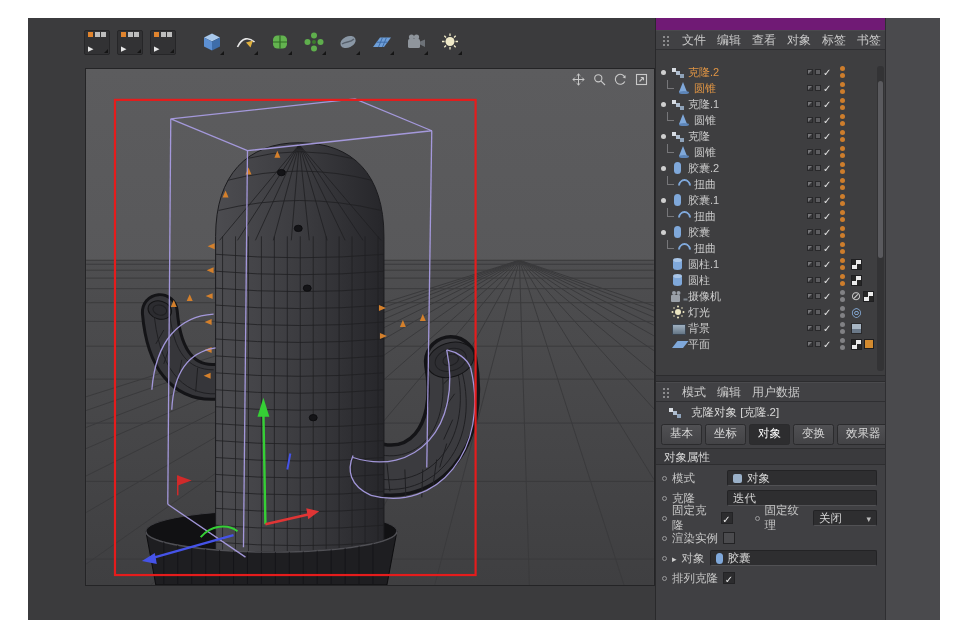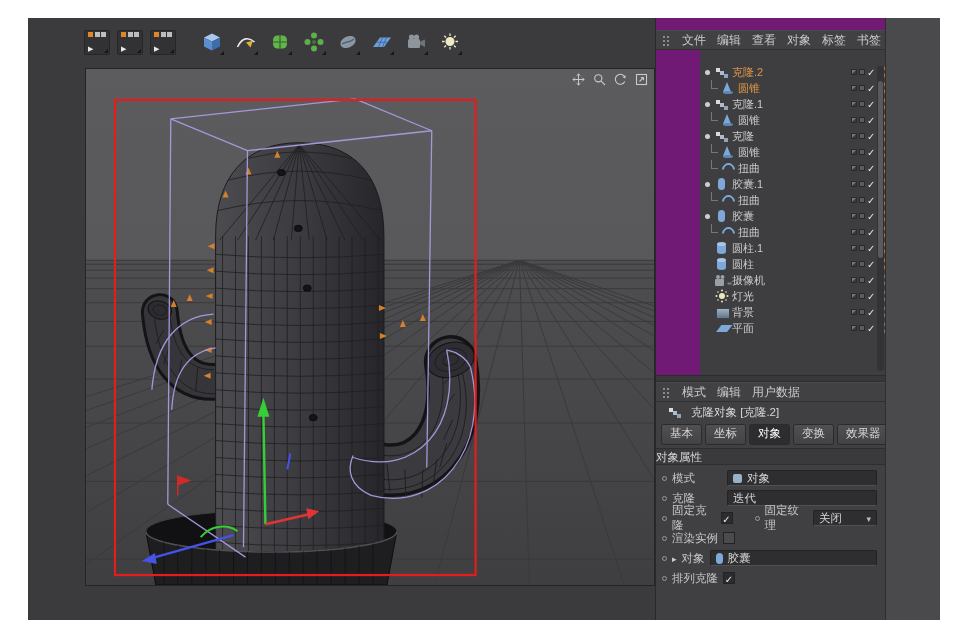--- a/index.html
+++ b/index.html
@@ -26,21 +26,21 @@
   .vp-nav { position:absolute; top:3px; right:6px; display:flex; gap:7px; z-index:5; }
   .vp-nav .nav-btn { width:14px; height:14px; display:flex; align-items:center; justify-content:center; cursor:pointer; }
 
   
   .right-panel { position:absolute; left:627px; top:0; width:230px; height:602px; background:#701a75; border-left:1px solid #29292b; display:flex; flex-direction:column; }
   .rp-spacer { height:12px; flex:none; }
   .menubar { display:flex; align-items:center; gap:11px; padding:0 6px; height:20px; flex:none; font-size:12px; color:#c9c9c9; background:#414144; border-top:1px solid #4a4a4d; border-bottom:1px solid #2f2f32; }
   .grip { width:9px; height:11px; flex:none; background-image:radial-gradient(#8b8b8d 1px, transparent 1.3px); background-size:4px 4px; }
   .menu-item { cursor:default; white-space:nowrap; }
 
-  .om-tree { position:relative; height:325px; flex:none; background:#3e3e40; overflow:hidden; padding-top:14px;margin-left:44px; }
+  .om-tree { position:relative; height:325px; flex:none; background:#3e3e40; overflow:hidden; padding-top:14px; }
   .trow { display:flex; align-items:center; height:16px; font-size:11px; color:#cbcbcb; padding-left:5px; cursor:default; }
   .tleft { display:flex; align-items:center; width:146px; overflow:hidden; flex:none; }
   .pdot { width:5px; height:5px; border-radius:50%; background:#cfcfcf; margin-right:5px; flex:none; }
   .pdot.empty { visibility:hidden; }
   .conn { width:16px; height:16px; position:relative; flex:none; }
   .conn::before { content:""; position:absolute; left:6px; top:-2px; width:6px; height:10px; border-left:1px solid #77777a; border-bottom:1px solid #77777a; }
   .tlabel { white-space:nowrap; }
   .tlabel.hl { color:#e09544; }
   .toggles { display:flex; align-items:center; gap:2px; width:33px; flex:none; }
   .sq { width:6px; height:6px; border:1px solid #29292b; flex:none; }
@@ -63,21 +63,21 @@
   .om-thumb { position:absolute; left:1px; right:1px; top:5%; height:58%; background:#5a5a5e; border-radius:3px; }
 
   .panel-divider { height:7px; flex:none; background:#38383b; border-top:1px solid #2c2c2e; border-bottom:1px solid #2c2c2e; }
 
   
   .am { flex:1; display:flex; flex-direction:column; background:#404043; overflow:hidden; }
   .am-title { display:flex; align-items:center; gap:6px; height:20px; flex:none; padding:0 12px; font-size:11.5px; color:#d8d8d8; }
   .am-tabs { display:flex; gap:3px; padding:2px 5px 3px; flex:none; }
   .tab { padding:1px 8px 3px; font-size:11.5px; color:#d8d8d8; background:linear-gradient(#505053,#434346); border:1px solid #2b2b2d; border-radius:2.5px; cursor:pointer; white-space:nowrap; }
   .tab.active { background:#2d2d2f; color:#ffffff; }
-  .am-section { height:17px; line-height:16px; flex:none; font-size:11.5px; color:#d6d6d6; background:#3a3a3d; border-top:1px solid #2e2e30; border-bottom:1px solid #2e2e30; }
+  .am-section { height:17px; line-height:16px; flex:none; padding-left:8px; font-size:11.5px; color:#d6d6d6; background:#3a3a3d; border-top:1px solid #2e2e30; border-bottom:1px solid #2e2e30; }
   .am-rows { padding:5px 8px 0 6px; display:flex; flex-direction:column; gap:4px; }
   .arow { display:flex; align-items:center; height:16px; font-size:11.5px; color:#c8c8c8; gap:5px; }
   .adot { width:5px; height:5px; border-radius:50%; border:1px solid #99999b; flex:none; }
   .alabel.w { width:50px; flex:none; }
   .dd { flex:1; height:16px; background:#2e2e30; border:1px solid #232325; border-bottom-color:#515154; border-radius:2px; display:flex; align-items:center; gap:5px; padding:0 5px; color:#d4d4d4; cursor:pointer; min-width:0; }
   .dd-sm { flex:none; width:64px; }
   .caret { margin-left:auto; flex:none; }
   .caret::after { content:"▾"; color:#bbbbbb; font-size:9px; }
   .cb { width:12px; height:12px; flex:none; background:#2c2c2e; border:1px solid #232325; text-align:center; cursor:pointer; }
   .cb.checked::after { content:"✓"; color:#ececec; font-size:10px; line-height:11px; }
@@ -588,20 +588,37 @@
               <span class="chk"></span>
             </div>
             <span class="dots orange">
               <i></i>
               <i></i>
             </span>
             <span class="tags"></span>
           </div>
           <div class="trow">
             <div class="tleft">
+              <span class="pdot"></span>
+              <span class="oi oi-capsule"></span>
+              <span class="tlabel">胶囊.2</span>
+            </div>
+            <div class="toggles">
+              <span class="sq sq1"></span>
+              <span class="sq sq2"></span>
+              <span class="chk"></span>
+            </div>
+            <span class="dots orange">
+              <i></i>
+              <i></i>
+            </span>
+            <span class="tags"></span>
+          </div>
+          <div class="trow">
+            <div class="tleft">
               <span class="conn"></span>
               <span class="oi oi-bend"></span>
               <span class="tlabel">扭曲</span>
             </div>
             <div class="toggles">
               <span class="sq sq1"></span>
               <span class="sq sq2"></span>
               <span class="chk"></span>
             </div>
             <span class="dots orange">

